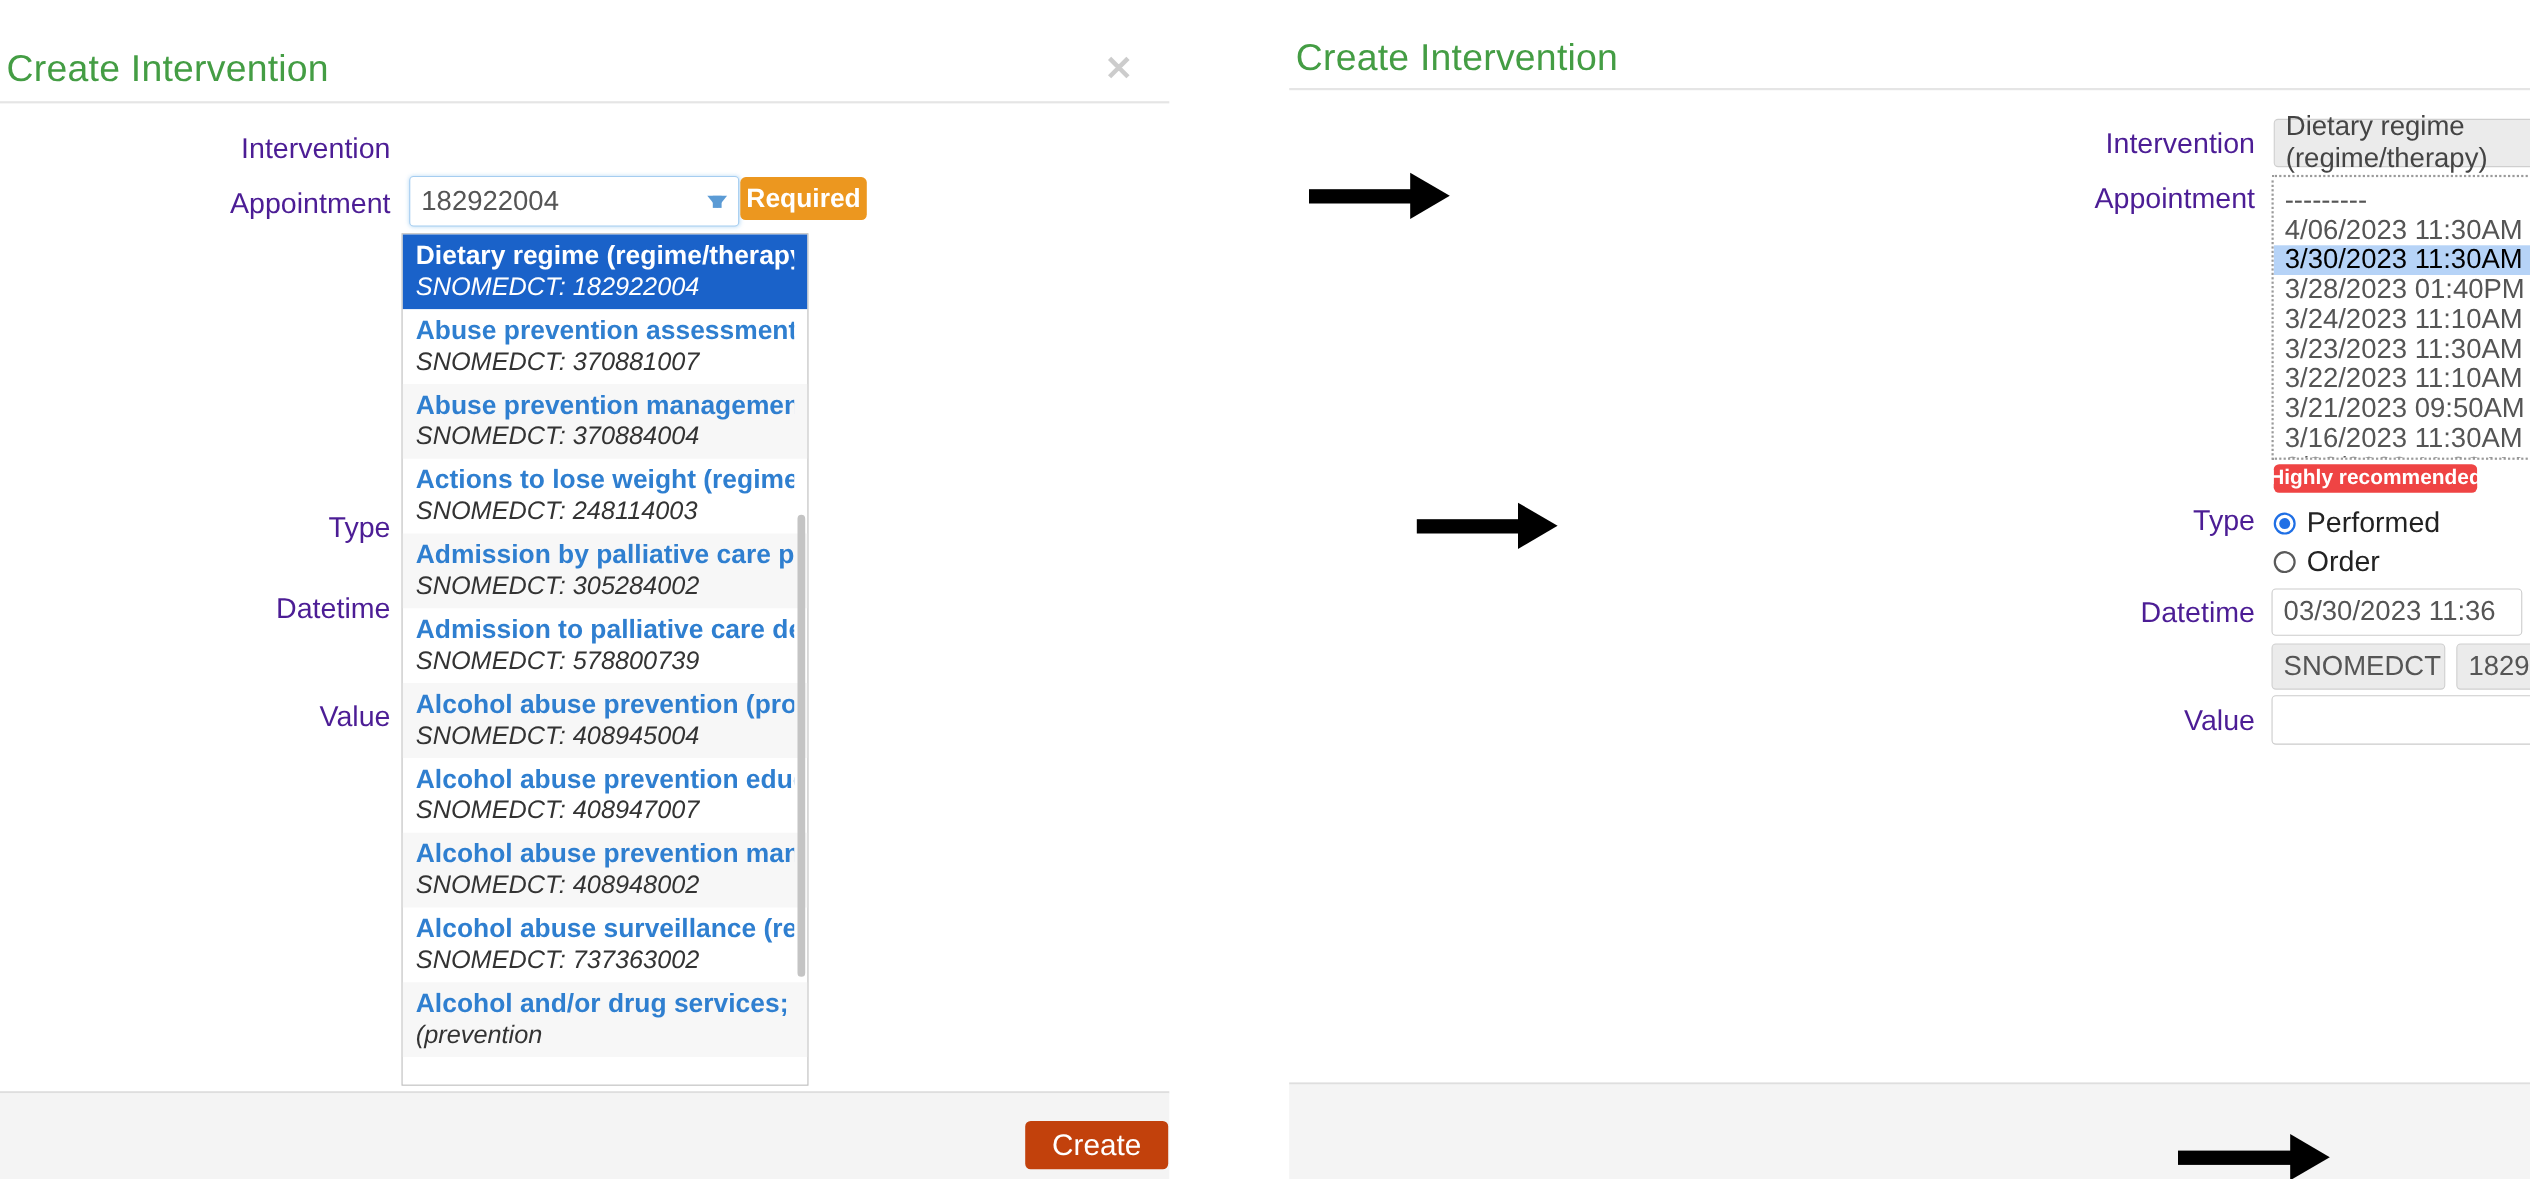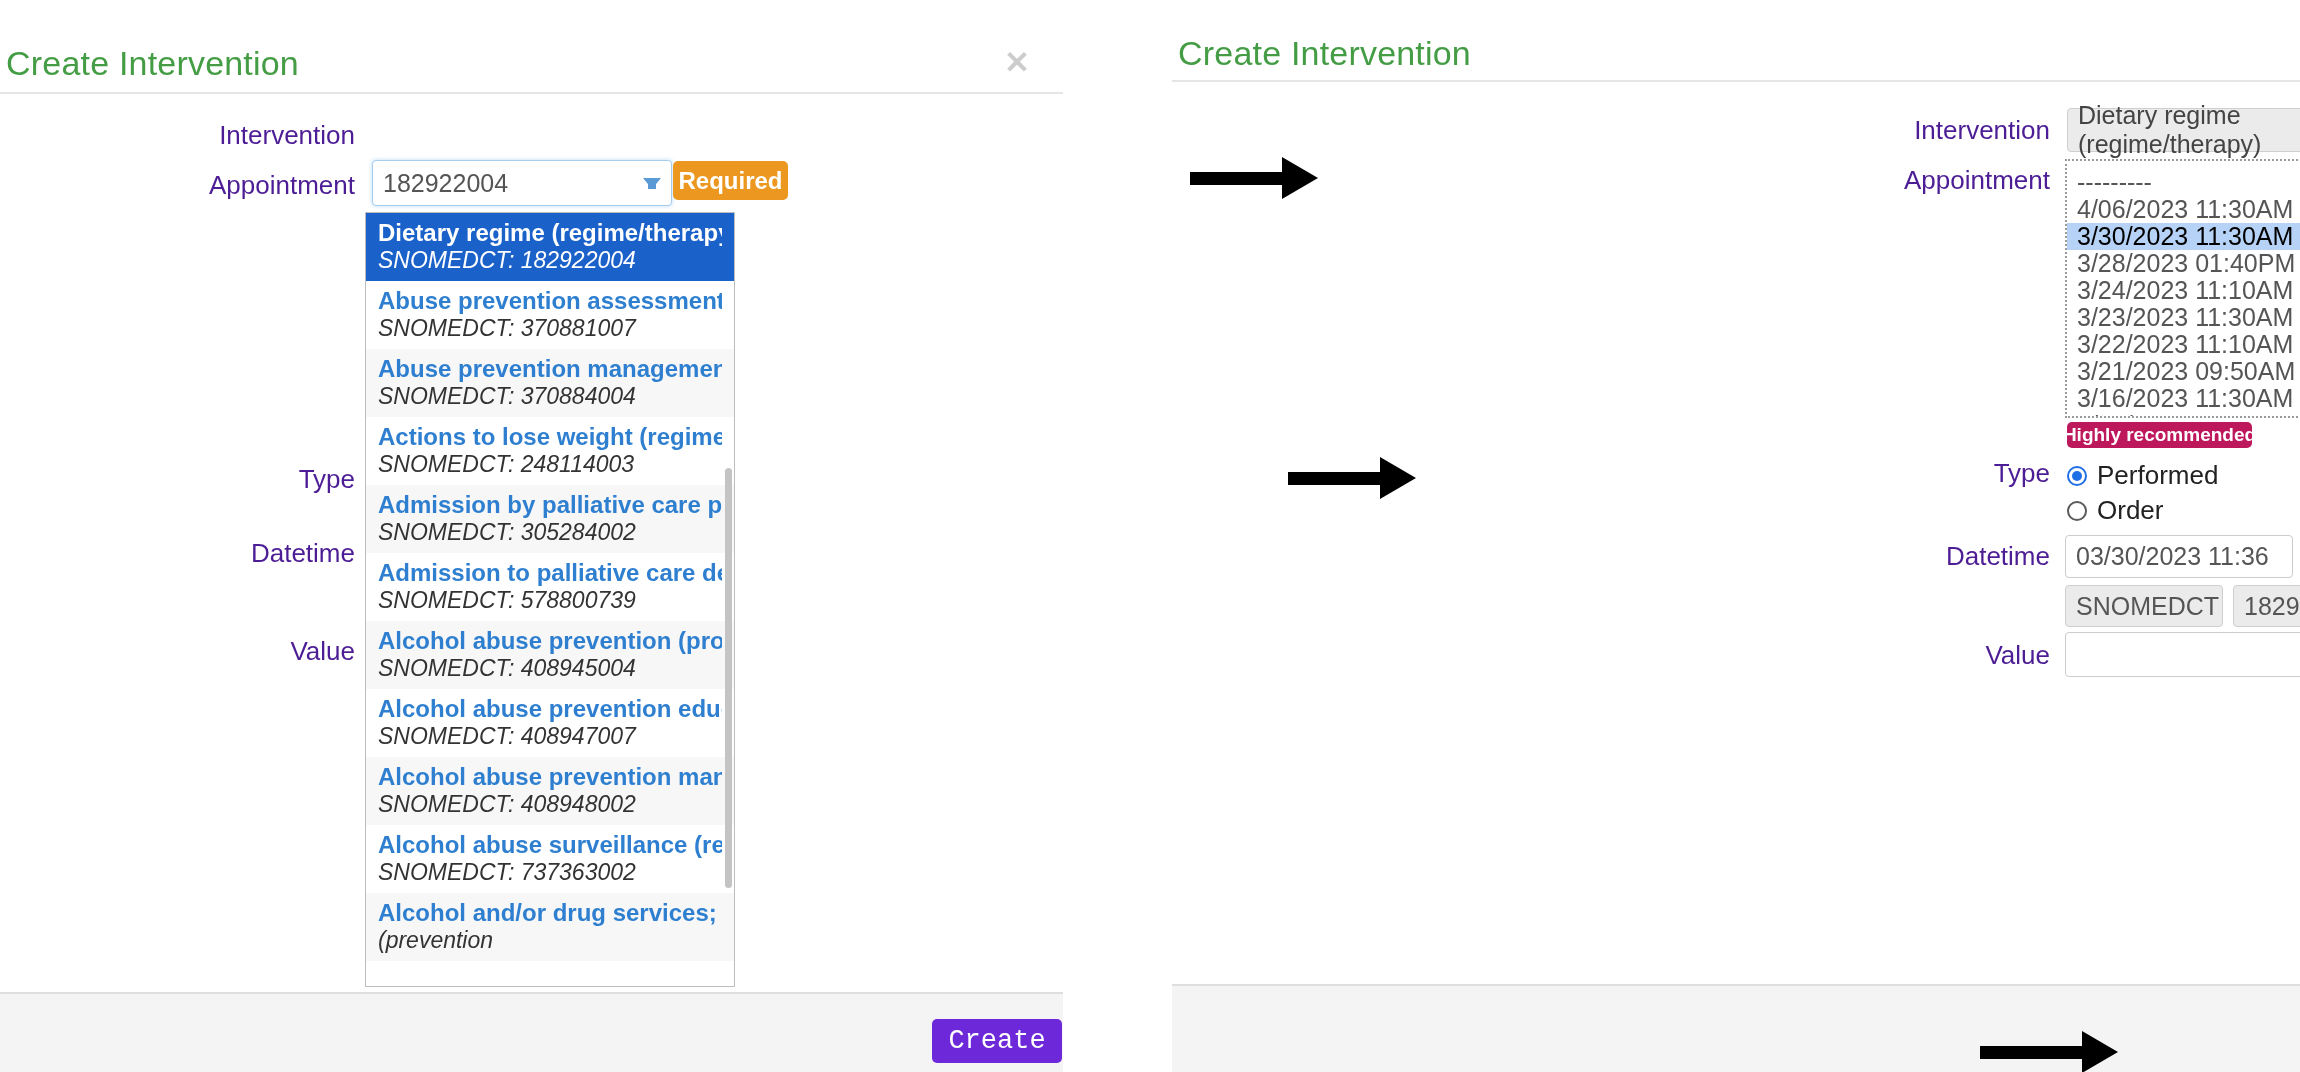--- a/index.html
+++ b/index.html
@@ -64,21 +64,21 @@
 
   .badge-required {
     background: #ec971f;
     color: #ffffff;
     font-weight: 700;
     border-radius: 5px;
     display: flex; align-items: center; justify-content: center;
     white-space: nowrap;
   }
   .badge-rec {
-    background: #be185d;
+    background: #ef4444;
     color: #ffffff;
     font-weight: 700;
     border-radius: 5px;
     display: flex; align-items: center; justify-content: center;
     white-space: nowrap;
   }
 
   
   .dd-list {
     background: #ffffff;
@@ -132,21 +132,21 @@
   }
   .radio-label { color: #222; margin-left: 10px; white-space: nowrap; }
 
   
   .btn {
     border-radius: 5px;
     color: #fff;
     display: flex; align-items: center; justify-content: center;
     cursor: pointer; white-space: nowrap;
   }
-  .btn-create-left { background: #6d28d9; font-family: Liberation Mono, monospace; }
+  .btn-create-left { background: #c2410c; }
 
   
   .ann { position: absolute; }
   .ann .shaft { position: absolute; background: #000; height: 13px; top: 50%; margin-top: -6px; }
   .ann .head {
     position: absolute; width: 0; height: 0; top: 50%;
     border-top: 21px solid transparent;
     border-bottom: 21px solid transparent;
     border-left: 36px solid #000;
     margin-top: -21px;

